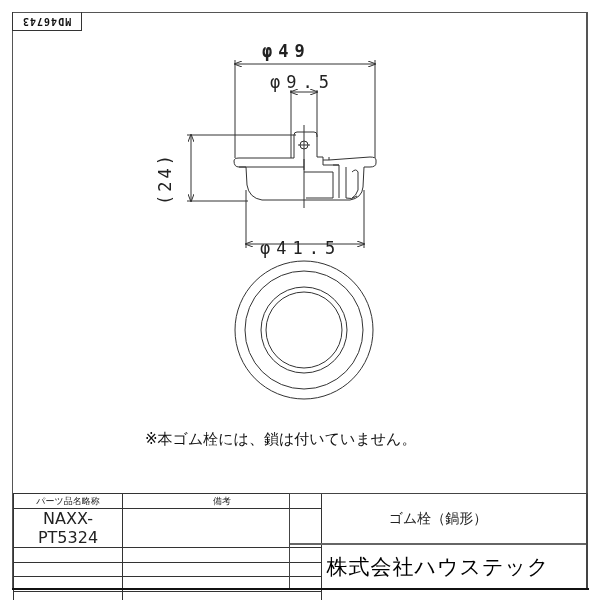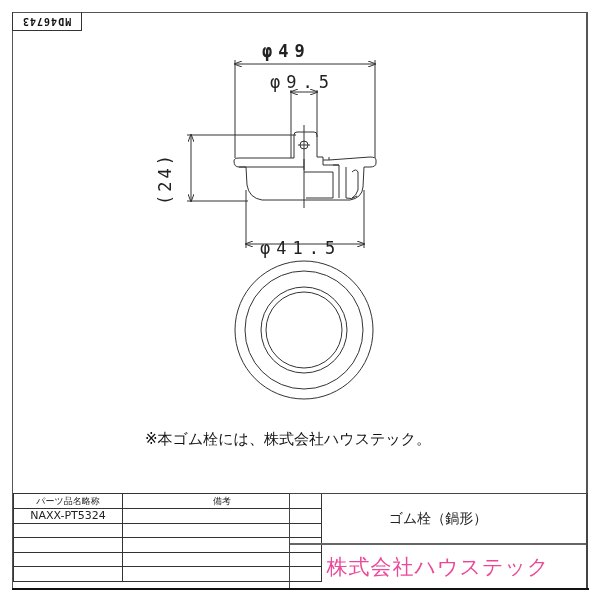--- a/index.html
+++ b/index.html
@@ -9,21 +9,21 @@
   .code-box span{display:inline-block;transform:rotate(180deg);font-family:"DejaVu Sans Mono",monospace;font-weight:bold;}
   svg.drawing{position:absolute;left:0;top:0;}
   .dim{position:absolute;font-family:"DejaVu Sans Mono","Liberation Mono",monospace;font-size:17px;color:#222;letter-spacing:6px;}
   .note{position:absolute;left:145px;top:430px;font-size:15px;color:#111;white-space:nowrap;}
   table.parts{position:absolute;left:13px;top:493px;width:309px;border-collapse:collapse;font-size:10px;}
   table.parts td{border:1px solid #333;height:13.5px;padding:0;text-align:center;color:#222;}
   table.parts tr.hdr td{font-size:9px;height:14px;}
   table.parts td.c1{width:108px;}
   .title-box{position:absolute;left:289px;top:493px;width:299px;height:96px;border:1px solid #444;border-right-width:2px;box-sizing:border-box;}
   .title-row1{height:49px;border-bottom:2px solid #666;display:flex;align-items:center;justify-content:center;font-size:14px;color:#222;}
-  .title-row2{height:44px;display:flex;align-items:center;justify-content:center;font-size:21px;color:#ec4899;letter-spacing:1px;}
+  .title-row2{height:44px;display:flex;align-items:center;justify-content:center;font-size:21px;color:#000000;letter-spacing:1px;}
   .bottom-line{position:absolute;left:12px;top:588px;width:577px;height:2px;background:#111;}
 </style>
 </head>
 <body>
 
 <div class="frame"></div>
 <div class="code-box">
     <span>MD46743</span>
   </div>
 
@@ -74,30 +74,30 @@
     <circle cx="304" cy="330" r="43"></circle>
     <circle cx="304" cy="330" r="38"></circle>
   </g>
 </svg>
 
 <div class="dim" style="left:262px;top:41px;font-weight:bold;">φ49</div>
 <div class="dim" style="left:270px;top:72px;">φ9.5</div>
 <div class="dim" style="left:155px;top:160px;transform:rotate(-90deg);transform-origin:left top;top:205px;letter-spacing:3px;">(24)</div>
 <div class="dim" style="left:260px;top:238px;">φ41.5</div>
 
-<div class="note">※本ゴム栓には、株式会社ハウステック。</div>
+<div class="note">※本ゴム栓には、鎖は付いていません。</div>
 
 <table class="parts">
   <tbody>
       <tr class="hdr">
     <td class="c1">パーツ品名略称</td>
     <td>備考</td>
   </tr>
   <tr>
-    <td class="c1" style="font-size:11px;">NAXX-PT5324</td>
+    <td class="c1" style="font-size:16px;">NAXX-PT5324</td>
     <td></td>
   </tr>
   <tr>
         <td class="c1"></td>
         <td></td>
       </tr>
   <tr>
         <td class="c1"></td>
         <td></td>
       </tr>

